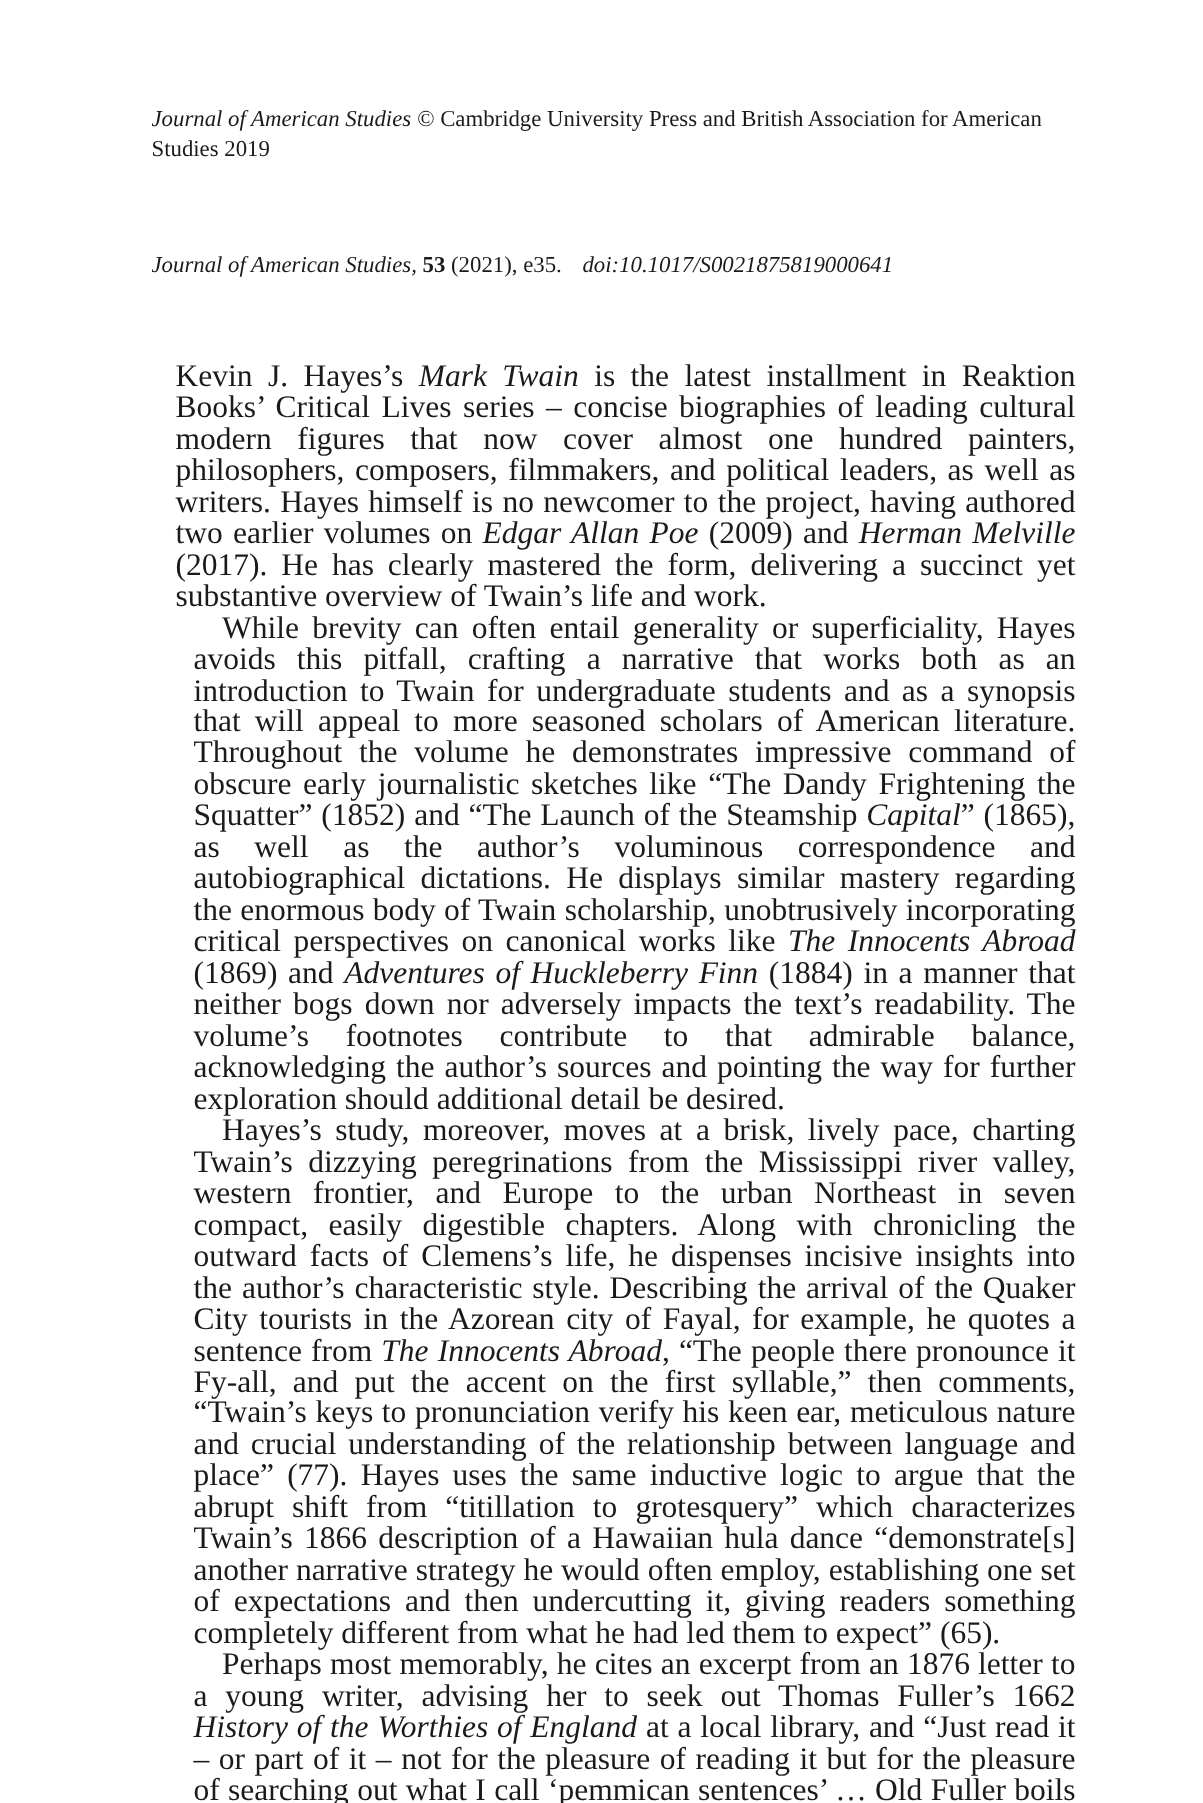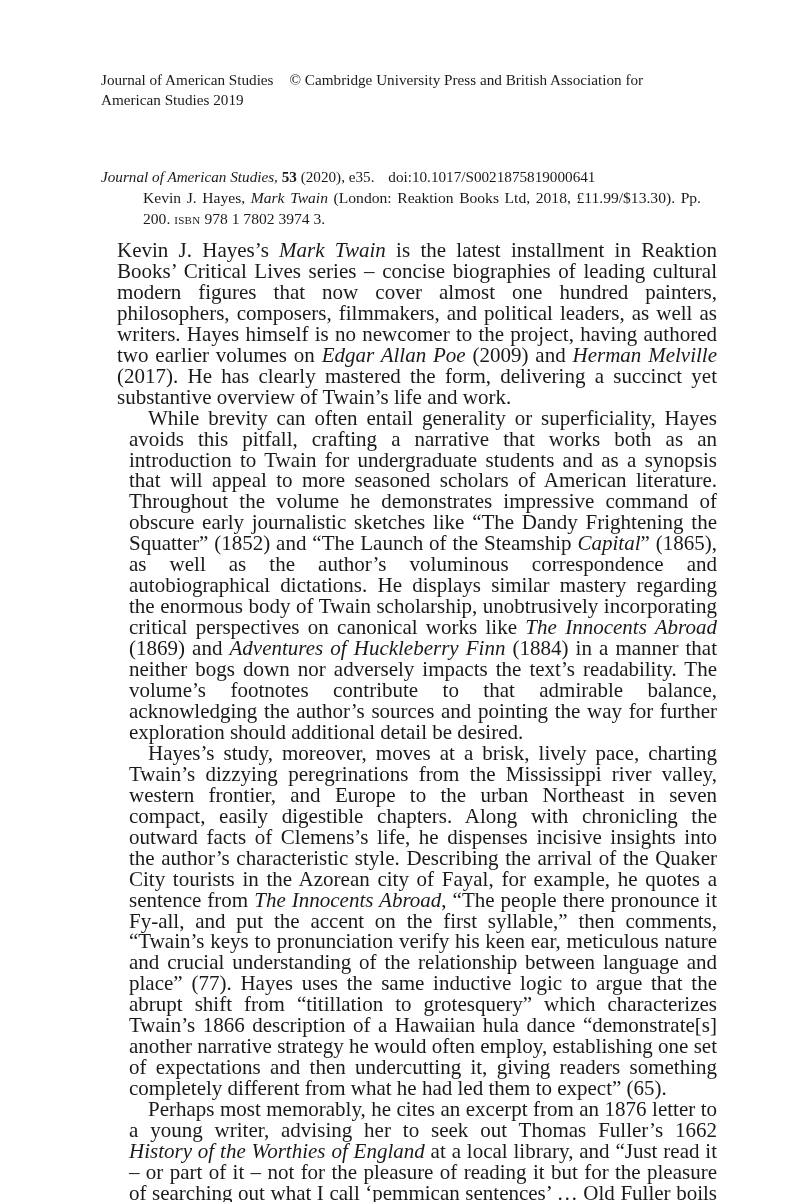--- a/index.html
+++ b/index.html
@@ -23,33 +23,34 @@
   }
   .running-head {
     position: absolute;
     top: 70px;
     left: 0;
     width: 600px;
     font-size: 15.2px;
     line-height: 20px;
   }
   .running-head .journal {
-    margin-right: 16px;
+    font-style: italic;
+    margin-right: 4px;
   }
   .citation {
     position: absolute;
     top: 166px;
     left: 0;
     width: 600px;
     font-size: 15.2px;
     line-height: 21px;
   }
   .citation .journal-name { font-style: italic; text-align: right; }
   .citation .volume { font-weight: bold; text-align: right; }
-  .citation .doi { margin-left: 10px; }
+  .citation .doi { margin-left: 10px; font-style: italic; }
   .book-ref {
     padding-left: 42px;
     text-align: justify;
     text-align-last: left;
     font-size: 15.6px;
     line-height: 21px;
   }
   .book-ref .book-title { font-style: italic; }
   .smallcaps { font-size: 11px; letter-spacing: 0.3px; }
   .body-text {
@@ -80,29 +81,22 @@
 <div class="page">
 
   <div class="running-head">
     <span class="journal">Journal of American Studies</span><span>© Cambridge University Press and British Association for American Studies 2019</span>
   </div>
 
   <div class="citation">
     <div>
       <span class="journal-name">Journal of American Studies,</span>
       <span class="volume">53</span>
-      <span>(2020), e35.</span>
+      <span>(2021), e35.</span>
       <span class="doi">doi:10.1017/S0021875819000641</span>
-    </div>
-    <div class="book-ref">
-      <span>Kevin J. Hayes,</span>
-      <span class="book-title">Mark Twain</span>
-      <span>(London: Reaktion Books Ltd, 2018, £11.99/$13.30). Pp. 200.</span>
-      <span class="smallcaps">ISBN</span>
-      <span>978 1 7802 3974 3.</span>
     </div>
   </div>
 
   <div class="body-text" id="body-text">
       <p><span>Kevin J. Hayes’s </span><span class="it">Mark Twain</span><span> is the latest installment in Reaktion Books’ Critical Lives series – concise biographies of leading cultural modern figures that now cover almost one hundred painters, philosophers, composers, filmmakers, and political leaders, as well as writers. Hayes himself is no newcomer to the project, having authored two earlier volumes on </span><span class="it">Edgar Allan Poe</span><span> (2009) and </span><span class="it">Herman Melville</span><span> (2017). He has clearly mastered the form, delivering a succinct yet substantive overview of Twain’s life and work.</span></p>
       <p class="indent"><span>While brevity can often entail generality or superficiality, Hayes avoids this pitfall, crafting a narrative that works both as an introduction to Twain for undergraduate students and as a synopsis that will appeal to more seasoned scholars of American literature. Throughout the volume he demonstrates impressive command of obscure early journal­istic sketches like “The Dandy Frightening the Squatter” (1852) and “The Launch of the Steamship </span><span class="it">Capital</span><span>” (1865), as well as the author’s voluminous correspondence and autobiographical dictations. He displays similar mastery regarding the enormous body of Twain scholarship, unobtrusively incorporating critical perspectives on canon­ical works like </span><span class="it">The Innocents Abroad</span><span> (1869) and </span><span class="it">Adventures of Huckleberry Finn</span><span> (1884) in a manner that neither bogs down nor adversely impacts the text’s readability. The volume’s footnotes contribute to that admirable balance, acknowledging the author’s sources and pointing the way for further exploration should additional detail be desired.</span></p>
       <p class="indent"><span>Hayes’s study, moreover, moves at a brisk, lively pace, charting Twain’s dizzying peregrinations from the Mississippi river valley, western frontier, and Europe to the urban Northeast in seven compact, easily digestible chapters. Along with chronicling the outward facts of Clemens’s life, he dispenses incisive insights into the author’s characteristic style. Describing the arrival of the Quaker City tourists in the Azorean city of Fayal, for example, he quotes a sentence from </span><span class="it">The Innocents Abroad</span><span>, “The people there pronounce it Fy-all, and put the accent on the first syllable,” then comments, “Twain’s keys to pronunciation verify his keen ear, meticulous nature and crucial understanding of the relationship between language and place” (77). Hayes uses the same inductive logic to argue that the abrupt shift from “titillation to grotesquery” which characterizes Twain’s 1866 description of a Hawaiian hula dance “demonstrate[s] another narrative strategy he would often employ, establishing one set of expectations and then undercutting it, giving readers something completely different from what he had led them to expect” (65).</span></p>
       <p class="indent last-cut"><span>Perhaps most memorably, he cites an excerpt from an 1876 letter to a young writer, advising her to seek out Thomas Fuller’s 1662 </span><span class="it">History of the Worthies of England</span><span> at a local library, and “Just read it – or part of it – not for the pleasure of reading it but for the pleasure of searching out what I call ‘pemmican sentences’ … Old Fuller boils an elaborate thought down &amp; compresses it into a single crisp &amp; meaty sentence” (91–92). Though Twain lauded the principle of literary economy, Hayes explains that the demands of nineteenth-century subscription publishing required padding</span></p>
     </div>
 

